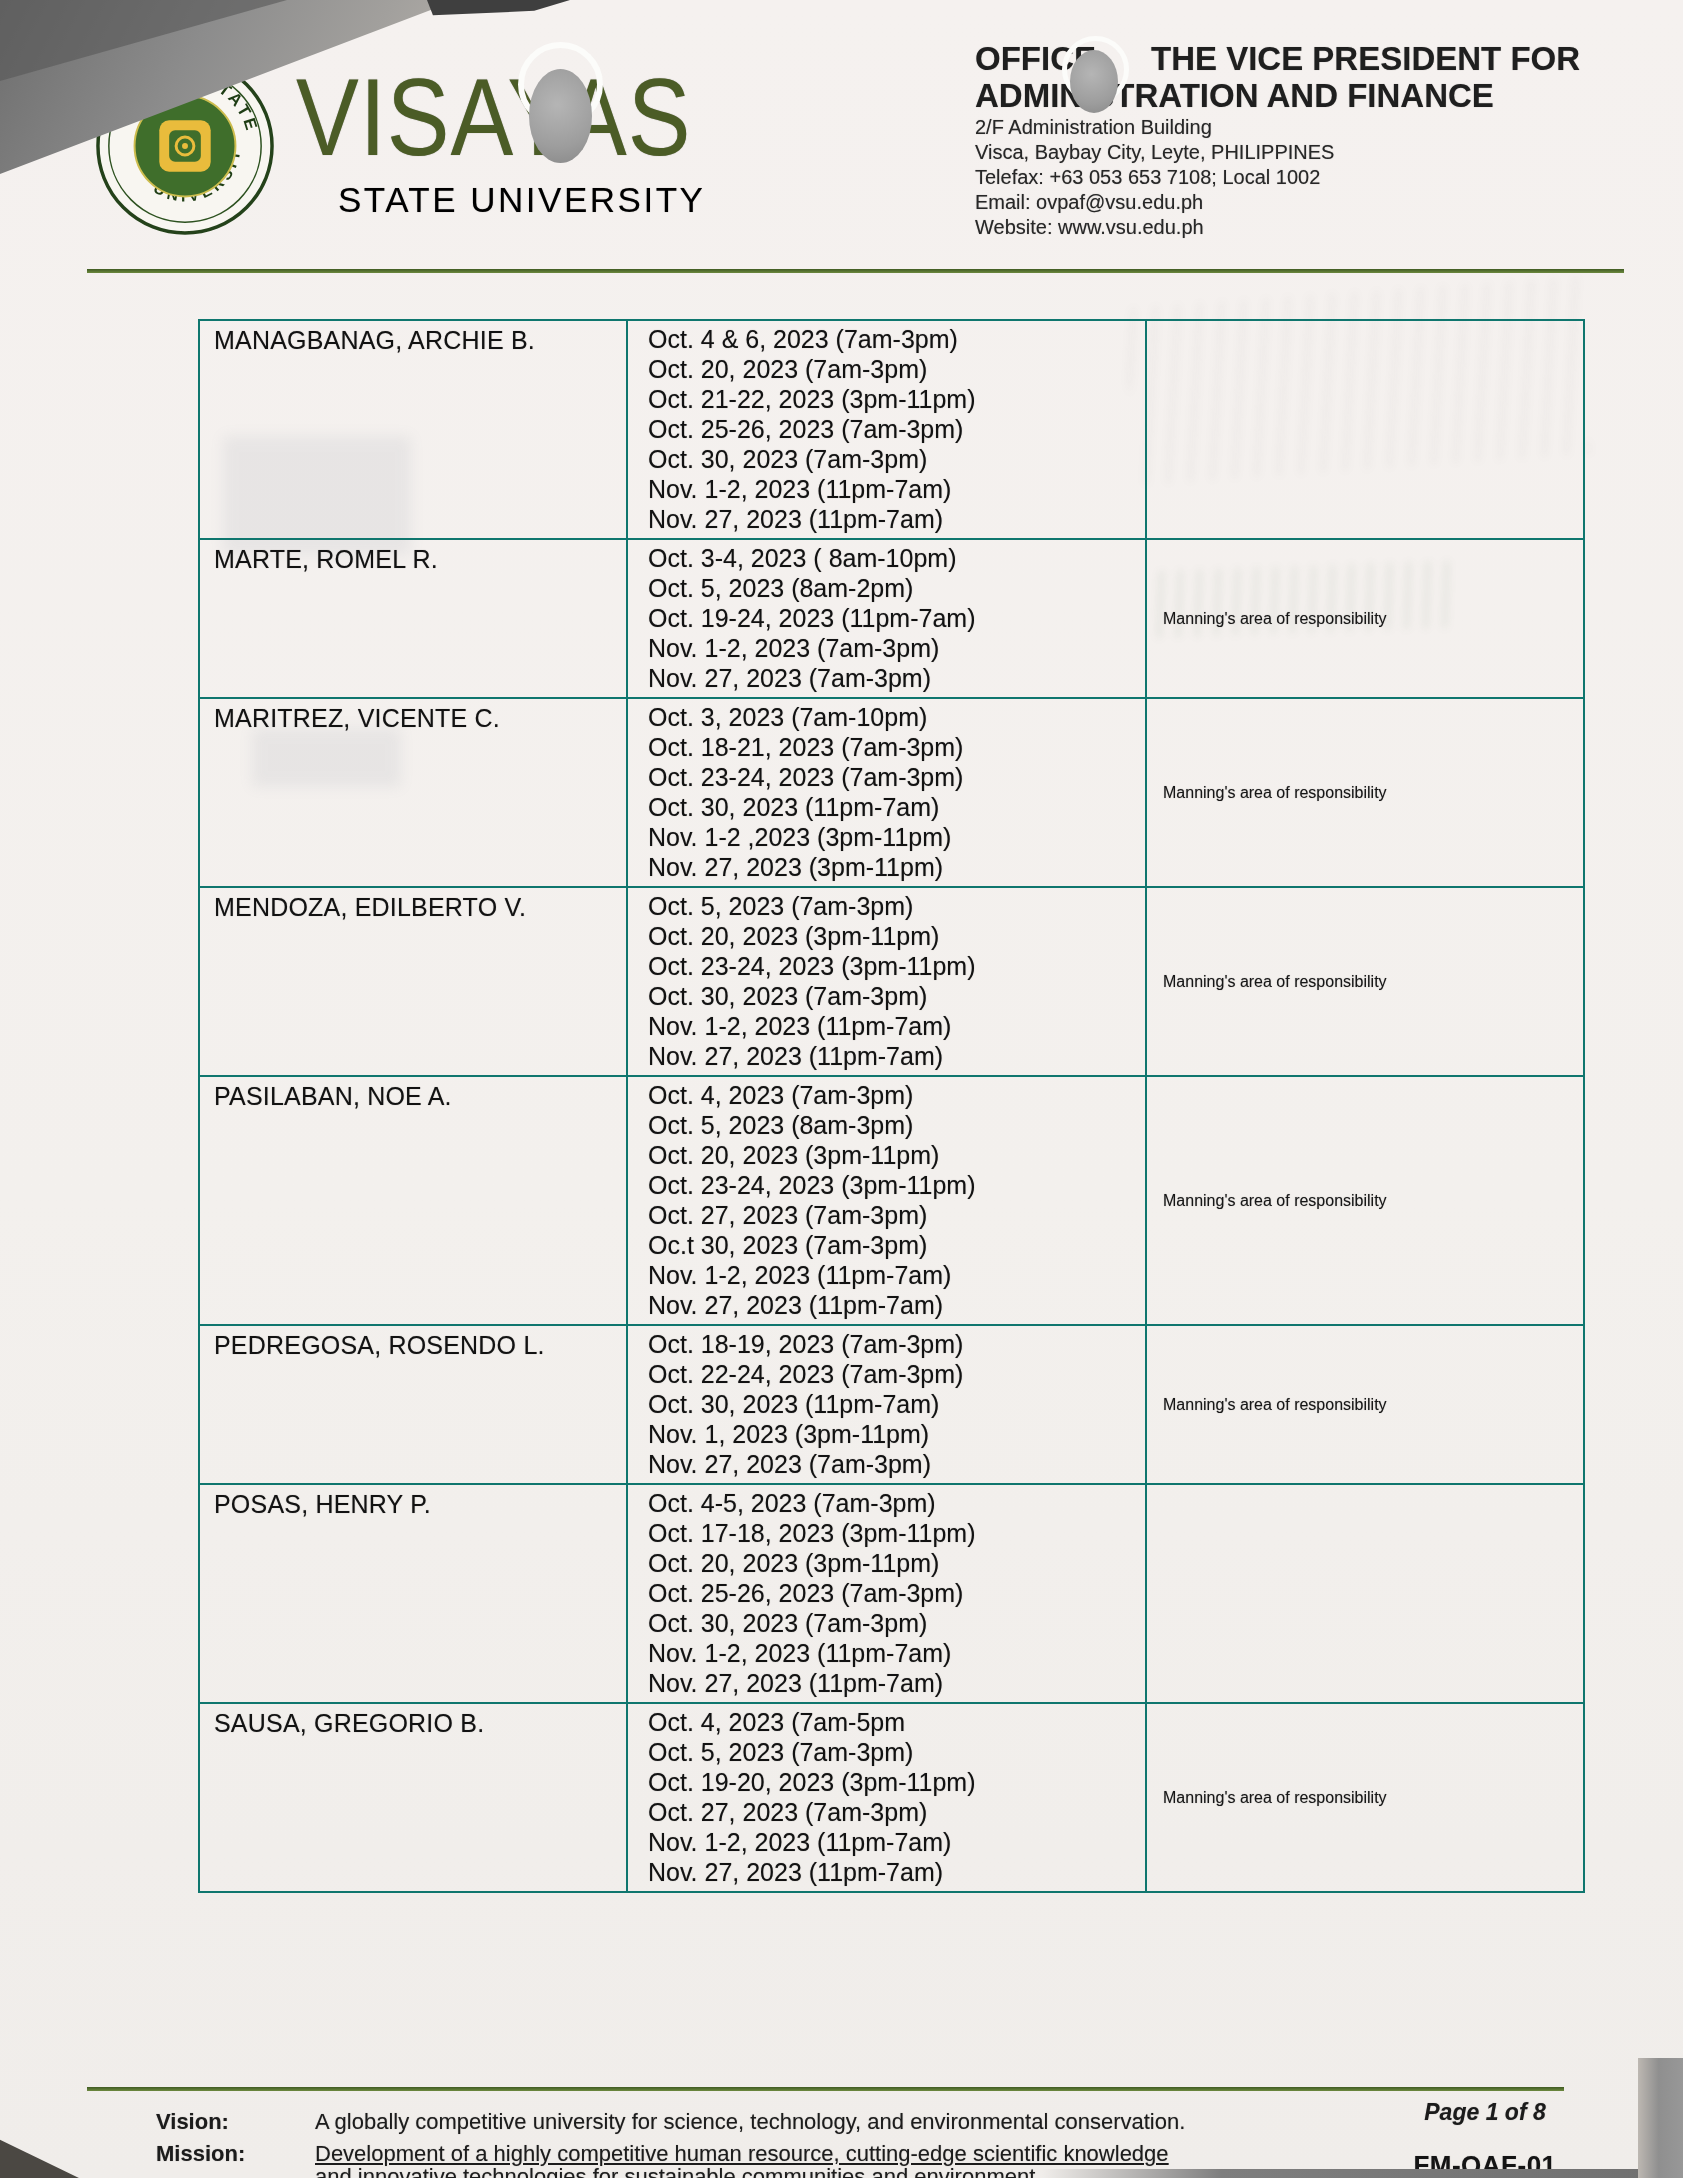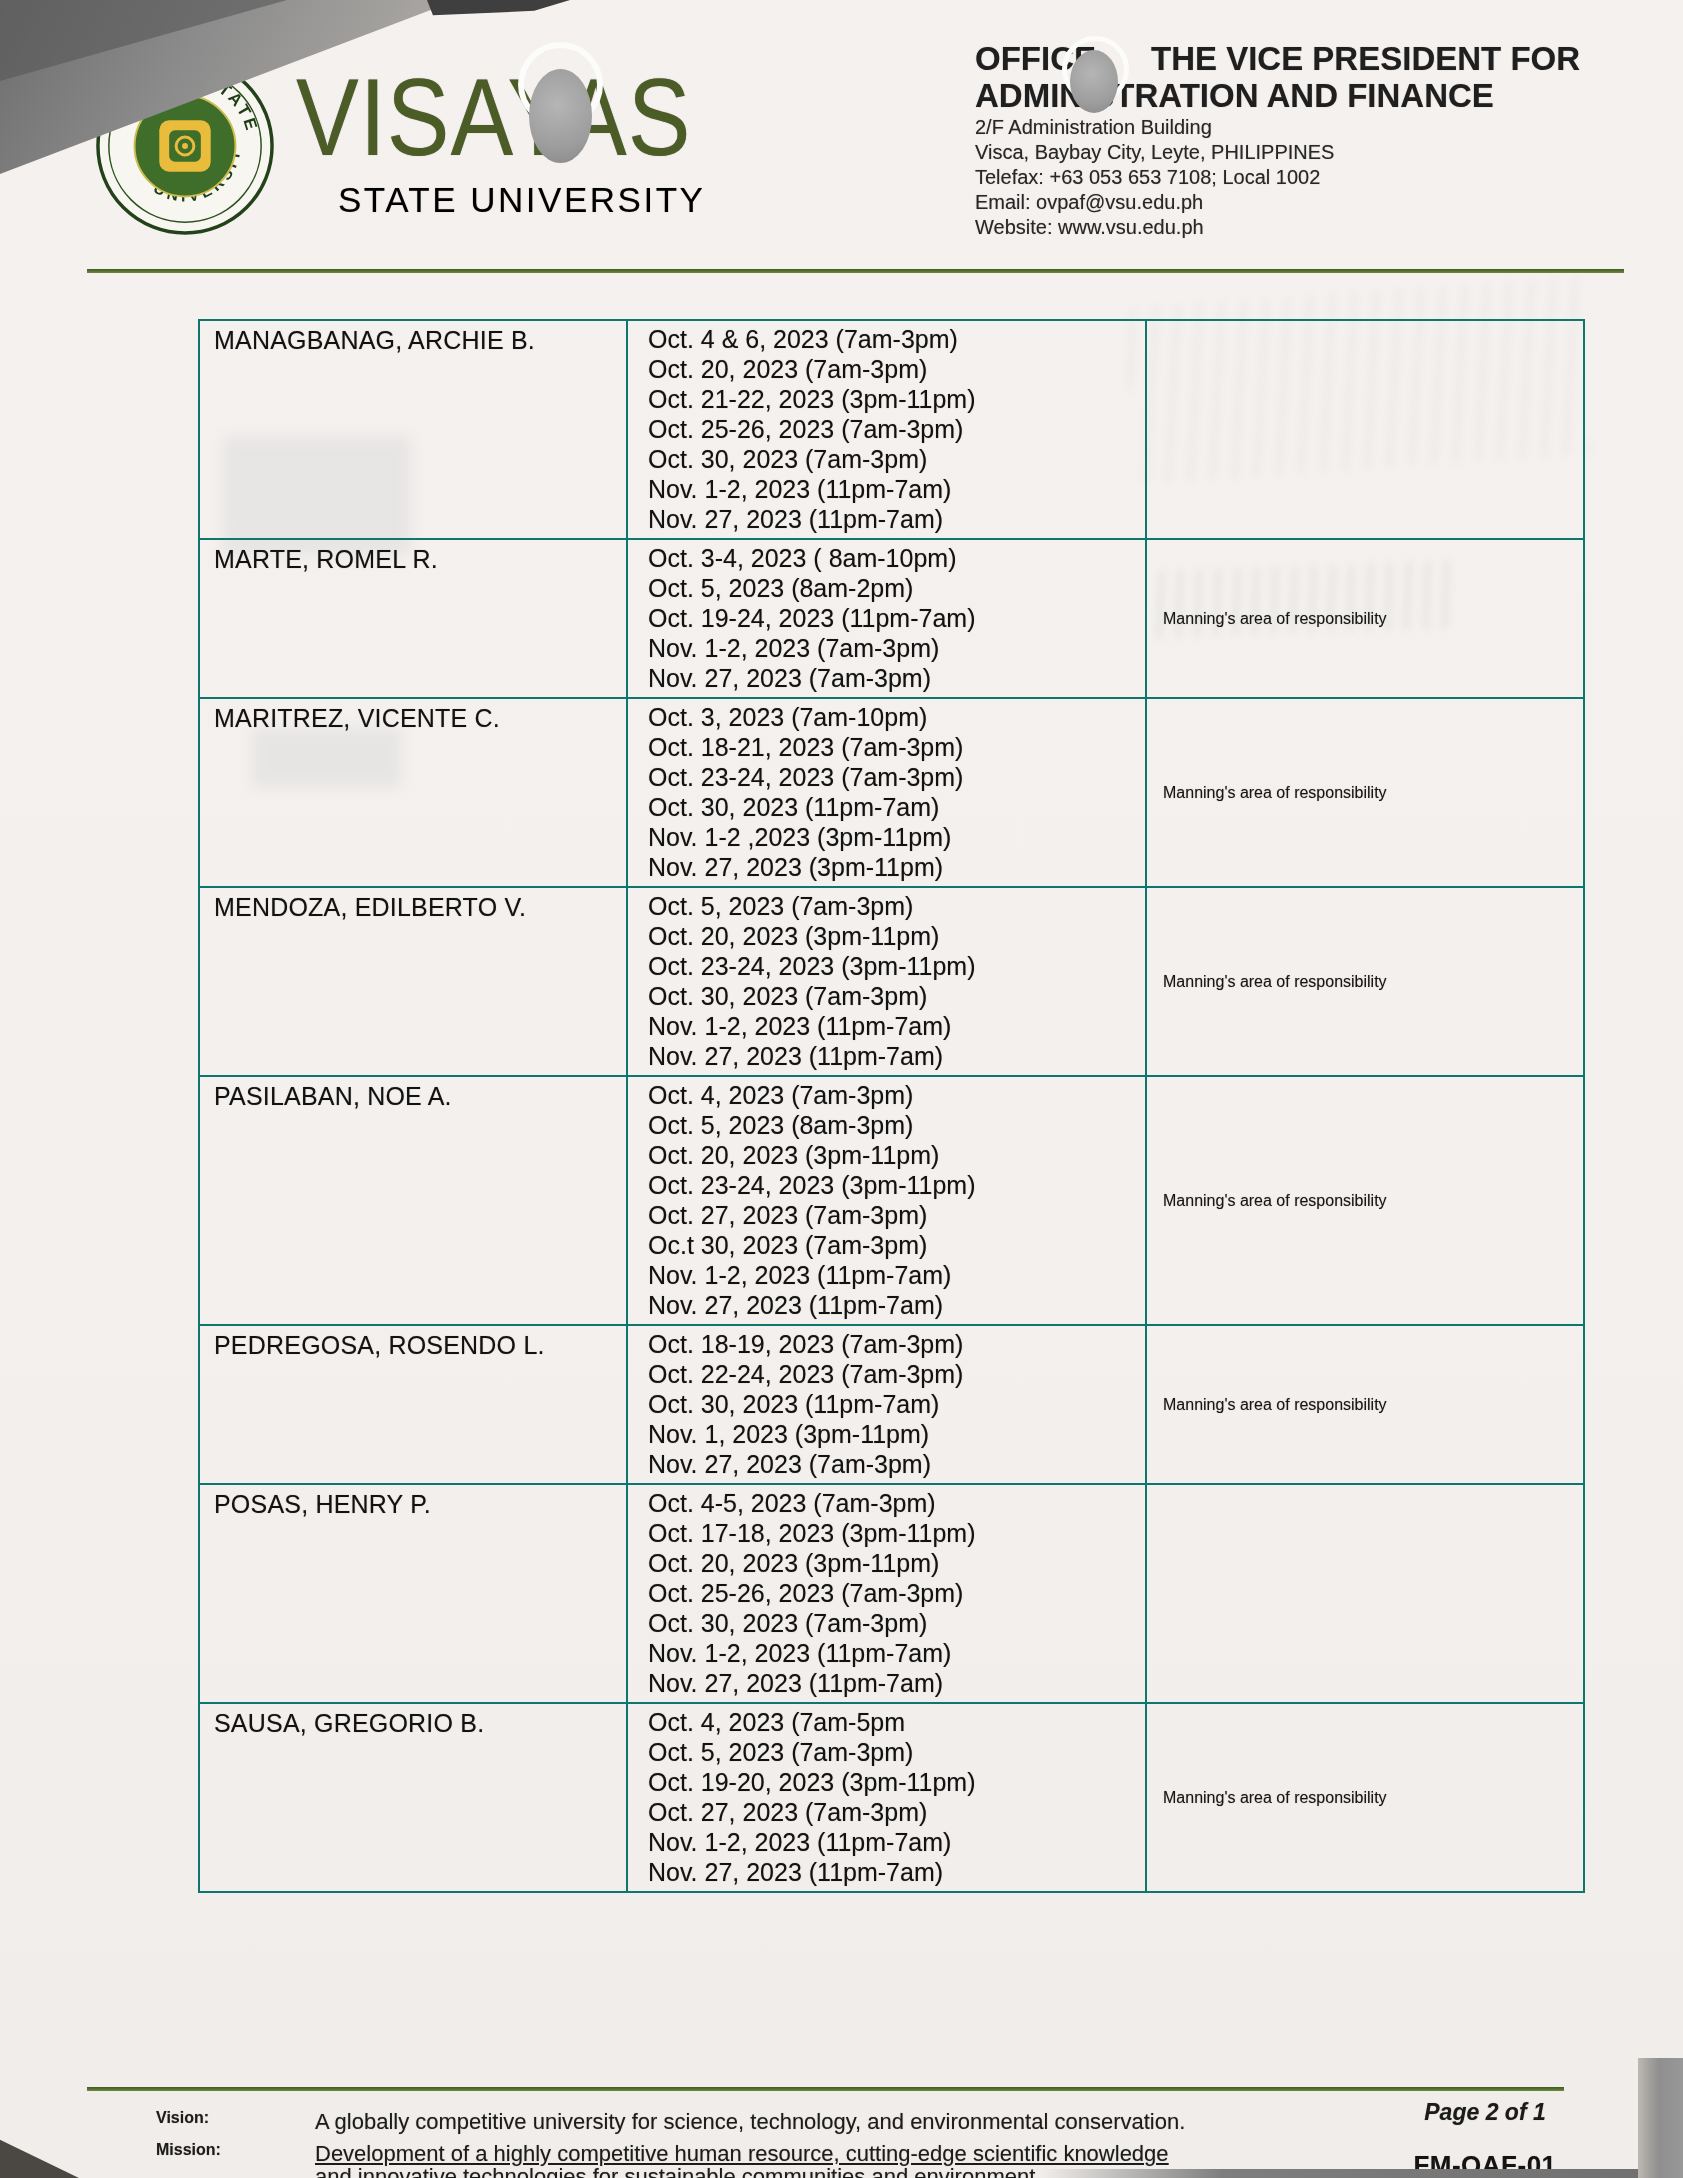--- a/index.html
+++ b/index.html
@@ -57,21 +57,21 @@
   table.duty td{border:2px solid #0f766e;}
   td.name-cell{width:404px;vertical-align:top;padding:5px 8px 2px 14px;
     font-size:25px;color:#121212;letter-spacing:0.2px;}
   td.dates-cell{width:493px;vertical-align:top;padding:3px 4px 4px 20px;
     font-size:25px;color:#121212;}
   .date-line{line-height:30px;white-space:nowrap;}
   td.note-cell{width:419px;vertical-align:middle;padding-left:16px;
     font-size:16px;color:#171717;}
 
   
-  .f-label{font-weight:bold;font-size:16px;color:#1c1c1c;}
+  .f-label{font-weight:bold;font-size:22px;color:#1c1c1c;}
   .f-text{font-size:22px;color:#1c1c1c;white-space:nowrap;}
   .page-block{left:1376px;top:2099px;width:218px;text-align:center;}
   .page-label{font-style:italic;font-weight:bold;font-size:23px;color:#1b1b1b;}
   .form-code{font-weight:bold;font-size:26px;letter-spacing:0.5px;color:#141414;margin-top:24px;}
   .form-version{font-style:italic;font-size:19px;color:#1b1b1b;margin-top:2px;}
 </style>
 </head>
 <body>
 
 <div class="abs seal">
@@ -224,21 +224,21 @@
 
 <div class="abs rule rule2"></div>
 
 <div class="abs f-label inktxt" style="left:156px;top:2109px;">Vision:</div>
 <div class="abs f-text inktxt" style="left:315px;top:2109px;">A globally competitive university for science, technology, and environmental conservation.</div>
 <div class="abs f-label inktxt" style="left:156px;top:2141px;">Mission:</div>
 <div class="abs f-text inktxt" style="left:315px;top:2141px;text-decoration:underline;">Development of a highly competitive human resource, cutting-edge scientific knowledge</div>
 <div class="abs f-text inktxt" style="left:315px;top:2164px;">and innovative technologies for sustainable communities and environment</div>
 
 <div class="abs page-block">
-  <div class="page-label inktxt">Page 2 of 1</div>
+  <div class="page-label inktxt">Page 1 of 8</div>
   <div class="form-code inktxt">FM-OAF-01</div>
   <div class="form-version inktxt">v2 08-05-2020</div>
 </div>
 
 <div class="abs wedge"></div>
 <div class="abs wedge-dark"></div>
 <div class="abs top-sliver"></div>
 
 <div class="abs hole-ring" style="left:518px;top:42px;width:73px;height:73px;"></div>
 <div class="abs hole" style="left:529px;top:69px;width:63px;height:94px;"></div>

